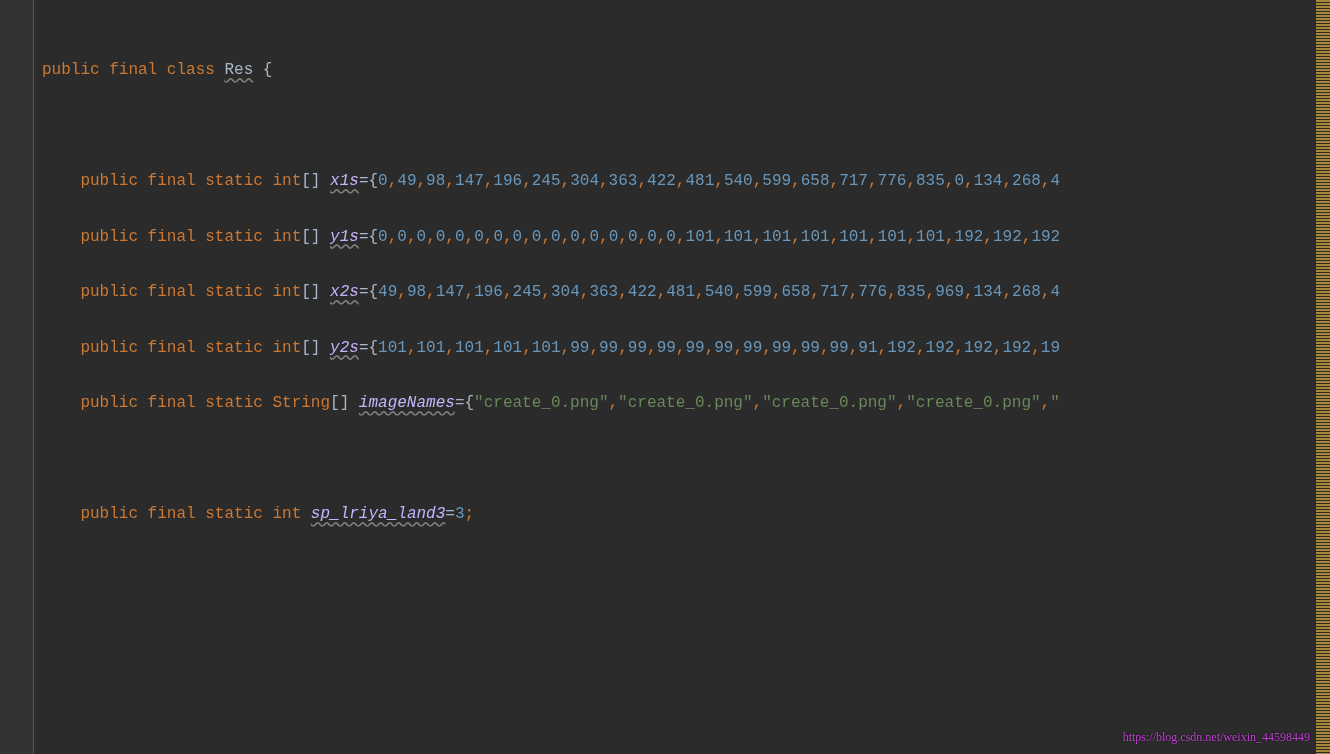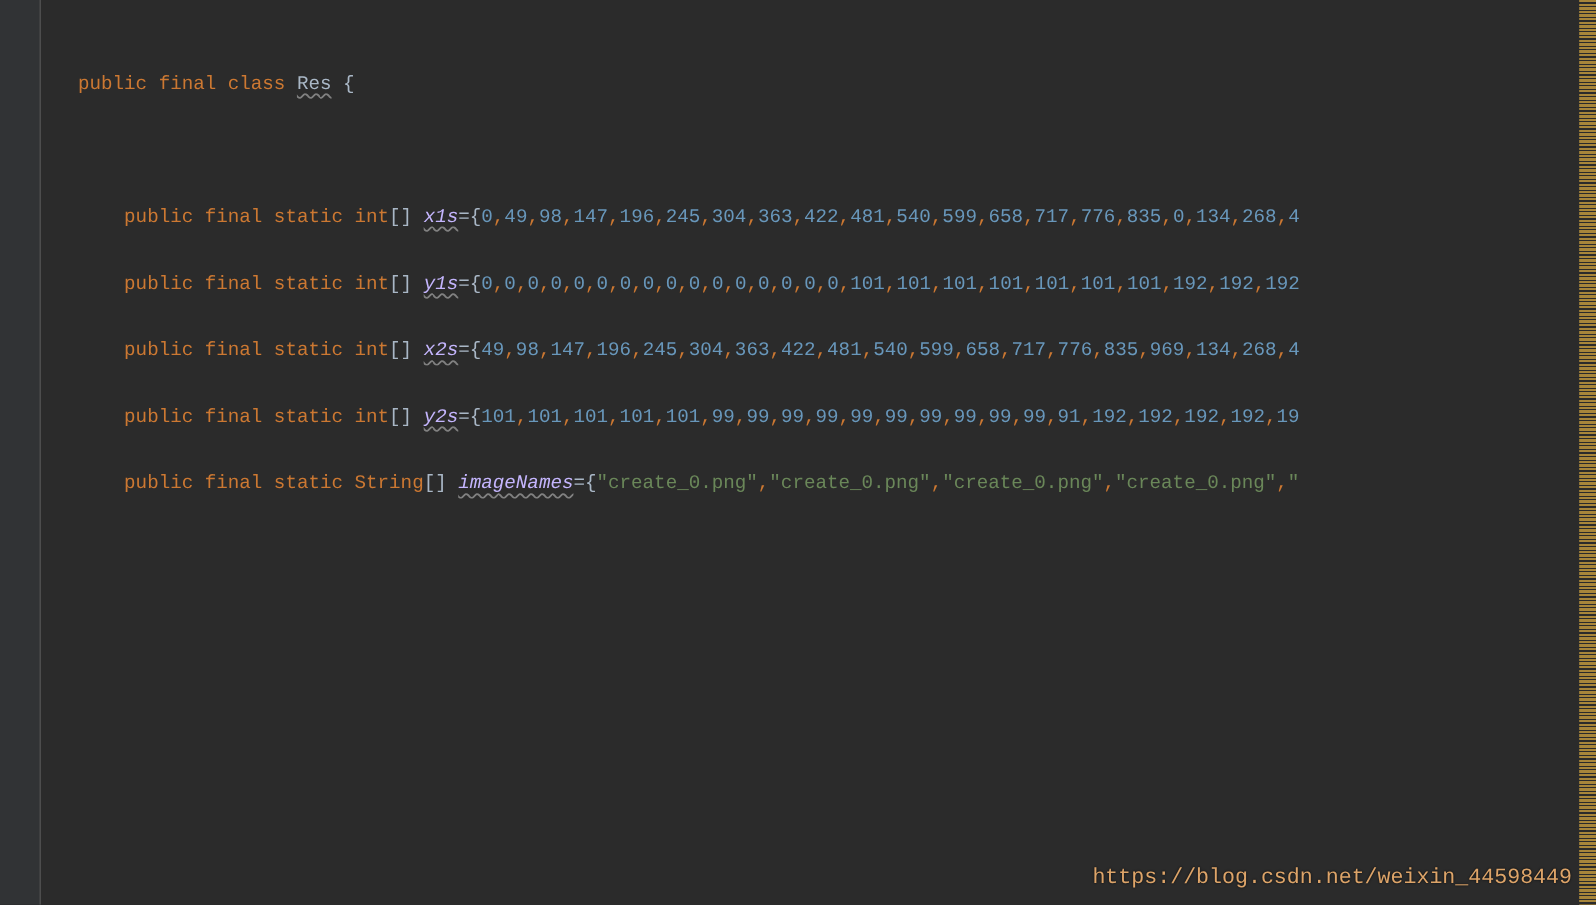--- a/index.html
+++ b/index.html
@@ -9,21 +9,20 @@
     font-size: 16px;
     line-height: 1.75;
     overflow: hidden;
     width: 1330px;
     height: 754px;
     position: relative;
   }
   .editor-wrap {
     display: flex;
     height: 100%;
-    gap: 23px;
   }
   .gutter {
     width: 34px;
     background: #313335;
     border-right: 1px solid #555;
     flex-shrink: 0;
   }
   .code-area {
     flex: 1;
     padding-left: 8px;
@@ -68,41 +67,42 @@
     background: repeating-linear-gradient(
       to bottom,
       #a8863a 0px, #a8863a 2px,
       #2b2b2b 2px, #2b2b2b 3px
     );
   }
   .watermark {
     position: absolute;
     right: 20px;
     bottom: 6px;
-    color: #fdba74;
-    font-size: 18px;
-    font-family: Liberation Mono, monospace;
+    color: #d946ef;
+    font-size: 12px;
+    font-family: Liberation Serif, serif;
     opacity: .85;
     text-shadow: 0 0 2px #000;
   }
 </style>
 </head>
 <body>
 
 <div class="editor-wrap">
   <div class="gutter"></div>
   <div class="code-area">
 <span class="line"><span class="kw">public final class</span><span class="plain"> </span><span class="cls">Res</span><span class="plain"> {</span></span>
 <span class="line"></span>
 <span class="line">    <span class="kw">public final static int</span><span class="plain">[] </span><span class="fld">x1s</span><span class="plain">={</span><span class="num">0</span><span class="kw">,</span><span class="num">49</span><span class="kw">,</span><span class="num">98</span><span class="kw">,</span><span class="num">147</span><span class="kw">,</span><span class="num">196</span><span class="kw">,</span><span class="num">245</span><span class="kw">,</span><span class="num">304</span><span class="kw">,</span><span class="num">363</span><span class="kw">,</span><span class="num">422</span><span class="kw">,</span><span class="num">481</span><span class="kw">,</span><span class="num">540</span><span class="kw">,</span><span class="num">599</span><span class="kw">,</span><span class="num">658</span><span class="kw">,</span><span class="num">717</span><span class="kw">,</span><span class="num">776</span><span class="kw">,</span><span class="num">835</span><span class="kw">,</span><span class="num">0</span><span class="kw">,</span><span class="num">134</span><span class="kw">,</span><span class="num">268</span><span class="kw">,</span><span class="num">4</span></span>
 <span class="line">    <span class="kw">public final static int</span><span class="plain">[] </span><span class="fld">y1s</span><span class="plain">={</span><span class="num">0</span><span class="kw">,</span><span class="num">0</span><span class="kw">,</span><span class="num">0</span><span class="kw">,</span><span class="num">0</span><span class="kw">,</span><span class="num">0</span><span class="kw">,</span><span class="num">0</span><span class="kw">,</span><span class="num">0</span><span class="kw">,</span><span class="num">0</span><span class="kw">,</span><span class="num">0</span><span class="kw">,</span><span class="num">0</span><span class="kw">,</span><span class="num">0</span><span class="kw">,</span><span class="num">0</span><span class="kw">,</span><span class="num">0</span><span class="kw">,</span><span class="num">0</span><span class="kw">,</span><span class="num">0</span><span class="kw">,</span><span class="num">0</span><span class="kw">,</span><span class="num">101</span><span class="kw">,</span><span class="num">101</span><span class="kw">,</span><span class="num">101</span><span class="kw">,</span><span class="num">101</span><span class="kw">,</span><span class="num">101</span><span class="kw">,</span><span class="num">101</span><span class="kw">,</span><span class="num">101</span><span class="kw">,</span><span class="num">192</span><span class="kw">,</span><span class="num">192</span><span class="kw">,</span><span class="num">192</span></span>
 <span class="line">    <span class="kw">public final static int</span><span class="plain">[] </span><span class="fld">x2s</span><span class="plain">={</span><span class="num">49</span><span class="kw">,</span><span class="num">98</span><span class="kw">,</span><span class="num">147</span><span class="kw">,</span><span class="num">196</span><span class="kw">,</span><span class="num">245</span><span class="kw">,</span><span class="num">304</span><span class="kw">,</span><span class="num">363</span><span class="kw">,</span><span class="num">422</span><span class="kw">,</span><span class="num">481</span><span class="kw">,</span><span class="num">540</span><span class="kw">,</span><span class="num">599</span><span class="kw">,</span><span class="num">658</span><span class="kw">,</span><span class="num">717</span><span class="kw">,</span><span class="num">776</span><span class="kw">,</span><span class="num">835</span><span class="kw">,</span><span class="num">969</span><span class="kw">,</span><span class="num">134</span><span class="kw">,</span><span class="num">268</span><span class="kw">,</span><span class="num">4</span></span>
 <span class="line">    <span class="kw">public final static int</span><span class="plain">[] </span><span class="fld">y2s</span><span class="plain">={</span><span class="num">101</span><span class="kw">,</span><span class="num">101</span><span class="kw">,</span><span class="num">101</span><span class="kw">,</span><span class="num">101</span><span class="kw">,</span><span class="num">101</span><span class="kw">,</span><span class="num">99</span><span class="kw">,</span><span class="num">99</span><span class="kw">,</span><span class="num">99</span><span class="kw">,</span><span class="num">99</span><span class="kw">,</span><span class="num">99</span><span class="kw">,</span><span class="num">99</span><span class="kw">,</span><span class="num">99</span><span class="kw">,</span><span class="num">99</span><span class="kw">,</span><span class="num">99</span><span class="kw">,</span><span class="num">99</span><span class="kw">,</span><span class="num">91</span><span class="kw">,</span><span class="num">192</span><span class="kw">,</span><span class="num">192</span><span class="kw">,</span><span class="num">192</span><span class="kw">,</span><span class="num">192</span><span class="kw">,</span><span class="num">19</span></span>
 <span class="line">    <span class="kw">public final static String</span><span class="plain">[] </span><span class="fld">imageNames</span><span class="plain">={</span><span class="str">"create_0.png"</span><span class="kw">,</span><span class="str">"create_0.png"</span><span class="kw">,</span><span class="str">"create_0.png"</span><span class="kw">,</span><span class="str">"create_0.png"</span><span class="kw">,</span><span class="str">"</span></span>
 <span class="line"></span>
+<span class="line">    <span class="kw">public final static int</span> <span class="fld">sp_lriya_land3</span><span class="plain">=</span><span class="num">3</span><span class="kw">;</span></span>
 
 
 
 
 
 
 
 
 
 

